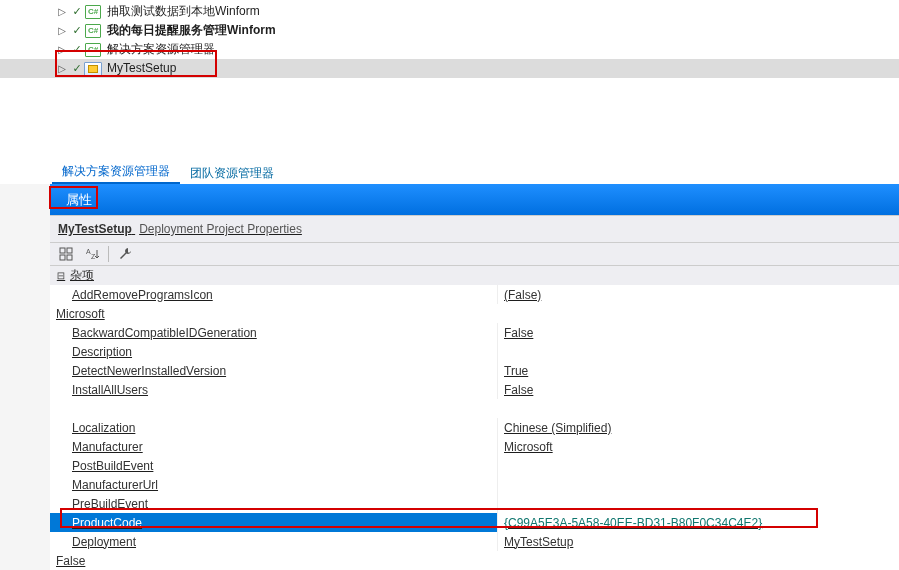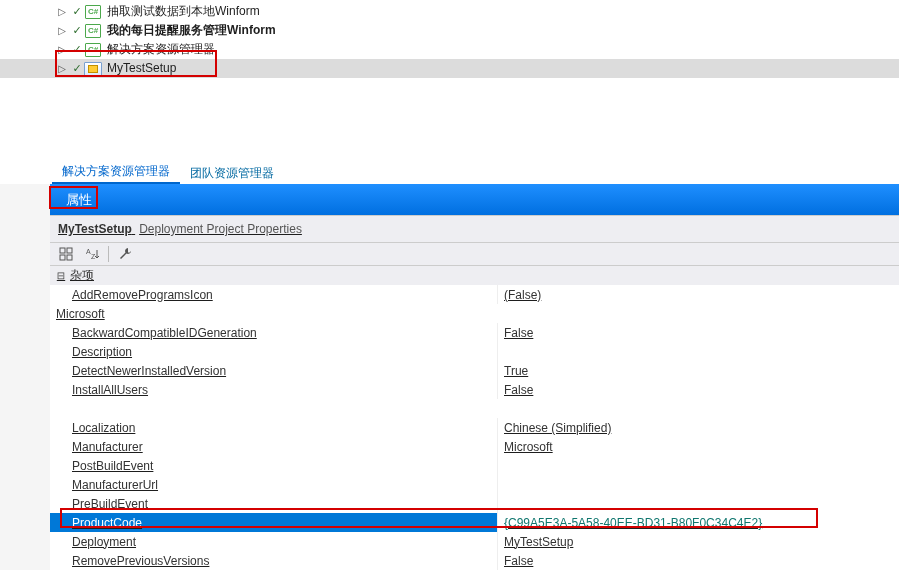--- a/index.html
+++ b/index.html
@@ -176,21 +176,20 @@
       </div>
       <div class="prop-row sel">
         <div class="prop-key">ProductCode</div>
         <div class="prop-val">{C99A5E3A-5A58-40EE-BD31-B80F0C34C4E2}</div>
       </div>
       <div class="prop-row">
         <div class="prop-key">Deployment</div>
         <div class="prop-val">MyTestSetup</div>
       </div>
       <div class="prop-row">
-        <div class="prop-key">RemovePreviousVersions</div>
         <div class="prop-val">False</div>
       </div>
     </div>
 </div>
 
 <div class="red-box-1"></div>
 <div class="red-box-2"></div>
 <div class="red-box-3"></div>
 
 </body></html>

